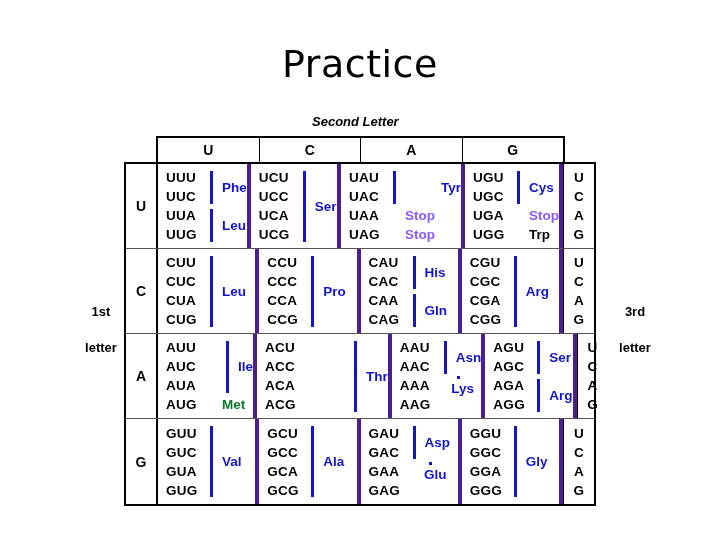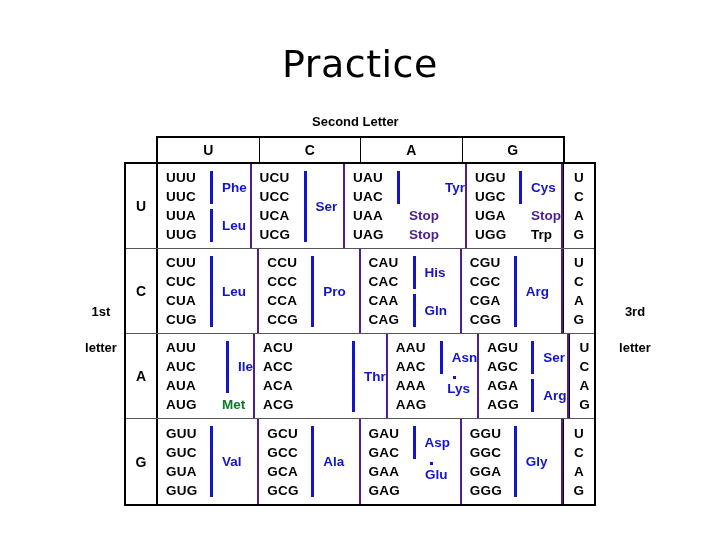--- a/index.html
+++ b/index.html
@@ -32,20 +32,21 @@
   
   #second-letter-label {
     position: absolute;
     top: 114px;
     left: 312px;
     font-family: "Liberation Sans", sans-serif;
     font-weight: bold;
     font-size: 13px;
     color: #000000;
     white-space: nowrap;
+    font-style: italic;
   }
 
   
   .side-label {
     position: absolute;
     font-family: "Liberation Sans", sans-serif;
     font-weight: bold;
     font-size: 13px;
     color: #000000;
     white-space: nowrap;
@@ -112,21 +113,21 @@
     font-size: 14px;
     color: #000000;
     border-right: 2px solid #000000;
     box-sizing: border-box;
   }
 
   
   .codon-cell {
     flex: 1 1 0;
     position: relative;
-    border-right: 2px solid #4c1d95;
+    border-right: 4px solid #4c1d95;
     box-sizing: border-box;
     padding: 4px 0 4px 8px;
     display: flex;
     flex-direction: row;
   }
   .codon-list {
     display: flex;
     flex-direction: column;
     justify-content: center;
     width: 44px;
@@ -161,21 +162,21 @@
     margin-right: 9px;
   }
   .aa-bar.hidden { background: transparent; }
   .aa-name {
     font-weight: bold;
     font-size: 13.5px;
     line-height: 19px;
     white-space: nowrap;
   }
   .aa-blue  { color: #1414c8; }
-  .aa-red   { color: #4c1d95; }
+  .aa-red   { color: #8b5cf6; }
   .aa-green { color: #0a7a28; }
   .aa-black { color: #000000; }
 
   
   .third-letter-cell {
     width: 31px;
     flex: 0 0 31px;
     border-left: 1px solid #000000;
     border-right: none;
     display: flex;

